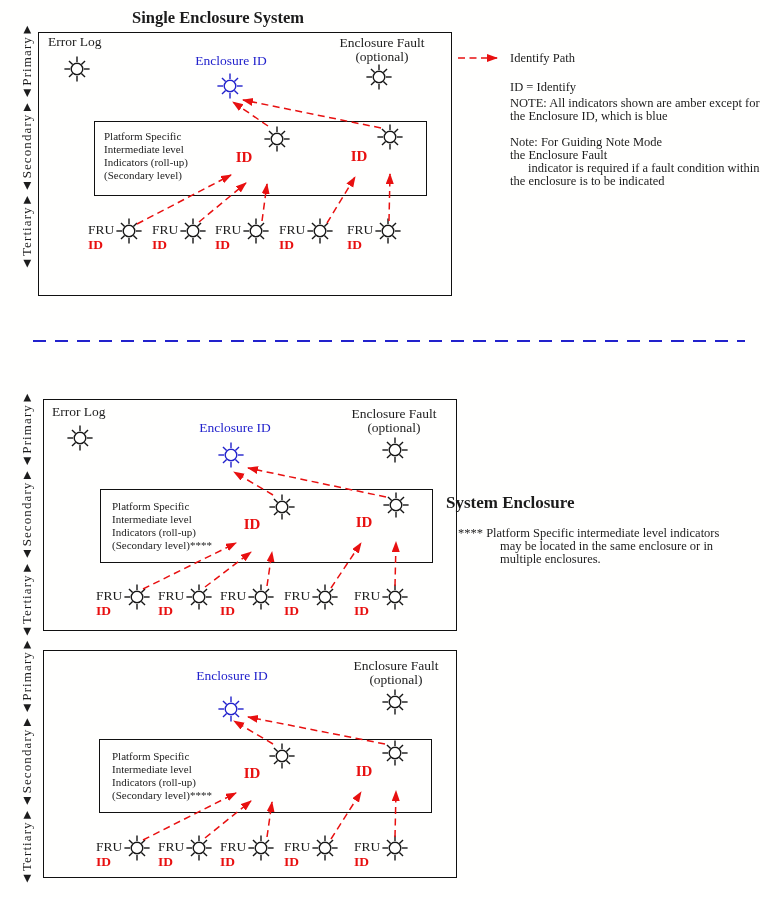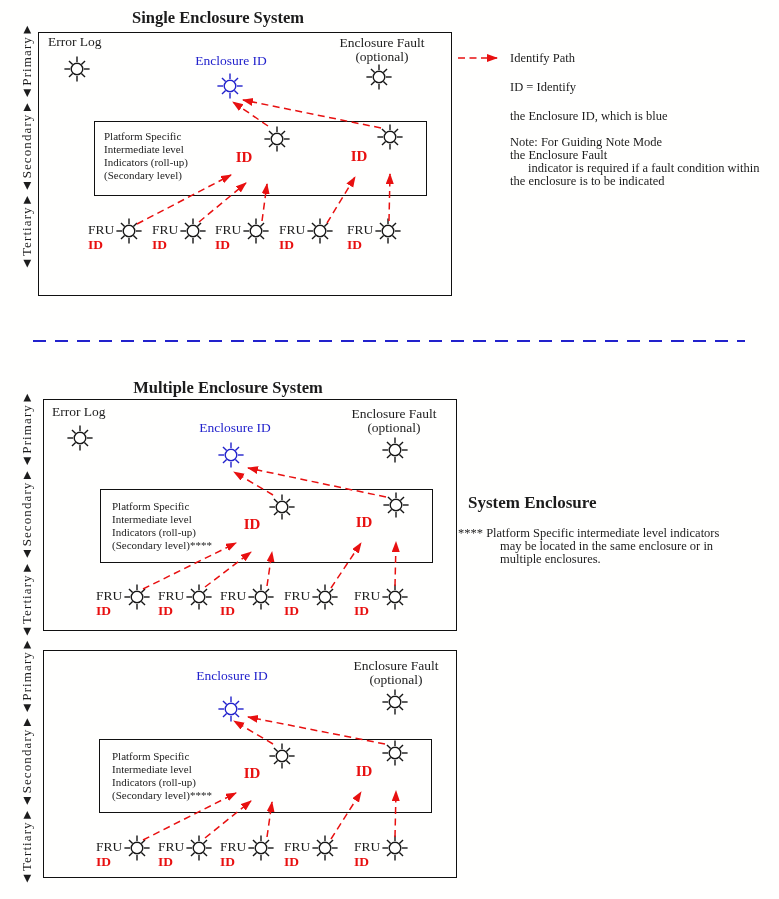--- a/index.html
+++ b/index.html
@@ -133,29 +133,29 @@
       <svg class="led">
           <use href="#led"></use>
         </svg>
       <span class="t fru-id">ID</span>
     </div>
   </div>
 
   <div class="layer">
     <div class="t legend-text" style="left:510px;top:51px">Identify Path</div>
     <div class="t legend-text" style="left:510px;top:80px">ID = Identify</div>
+    <div class="t legend-text" style="left:510px;top:96px">NOTE: All indicators shown are amber except for</div>
     <div class="t legend-text" style="left:510px;top:109px">the Enclosure ID, which is blue</div>
     <div class="t legend-text" style="left:510px;top:135px">Note: For Guiding Note Mode</div>
     <div class="t legend-text" style="left:510px;top:148px">the Enclosure Fault</div>
     <div class="t legend-text" style="left:528px;top:161px">indicator is required if a fault condition within</div>
     <div class="t legend-text" style="left:510px;top:174px">the enclosure is to be indicated</div>
   </div>
 
   <div class="layer">
-    <div class="t title center" style="left:228px;top:379px">Multiple Enclosure System</div>
     <div class="outer-box" style="left:43px;top:399px;width:412px;height:230px"></div>
     <div class="vaxis" style="left:-89px;top:513px;width:232px">◄Tertiary►◄Secondary►◄Primary►</div>
 
     <div class="t node-label" style="left:52px;top:404px">Error Log</div>
     <svg class="led" style="left:66px;top:424px">
         <use href="#led"></use>
       </svg>
 
     <div class="t node-label blue-text center" style="left:235px;top:420px">Enclosure ID</div>
     <svg class="led blue" style="left:217px;top:441px">
@@ -212,21 +212,21 @@
       <span class="t fru-id">ID</span>
     </div>
     <div class="fru-unit" style="left:347px;top:582px">
       <span class="t node-label fru-label">FRU</span>
       <svg class="led">
           <use href="#led"></use>
         </svg>
       <span class="t fru-id">ID</span>
     </div>
 
-    <div class="t heading" style="left:468px;top:493px">System Enclosure</div>
+    <div class="t heading" style="left:446px;top:493px">System Enclosure</div>
     <div class="t legend-text" style="left:458px;top:526px">**** Platform Specific intermediate level indicators</div>
     <div class="t legend-text" style="left:500px;top:539px">may be located in the same enclosure or in</div>
     <div class="t legend-text" style="left:500px;top:552px">multiple enclosures.</div>
   </div>
 
   <div class="layer">
     <div class="outer-box" style="left:43px;top:650px;width:412px;height:226px"></div>
     <div class="vaxis" style="left:-89px;top:760px;width:232px">◄Tertiary►◄Secondary►◄Primary►</div>
 
     <div class="t node-label blue-text center" style="left:232px;top:668px">Enclosure ID</div>

